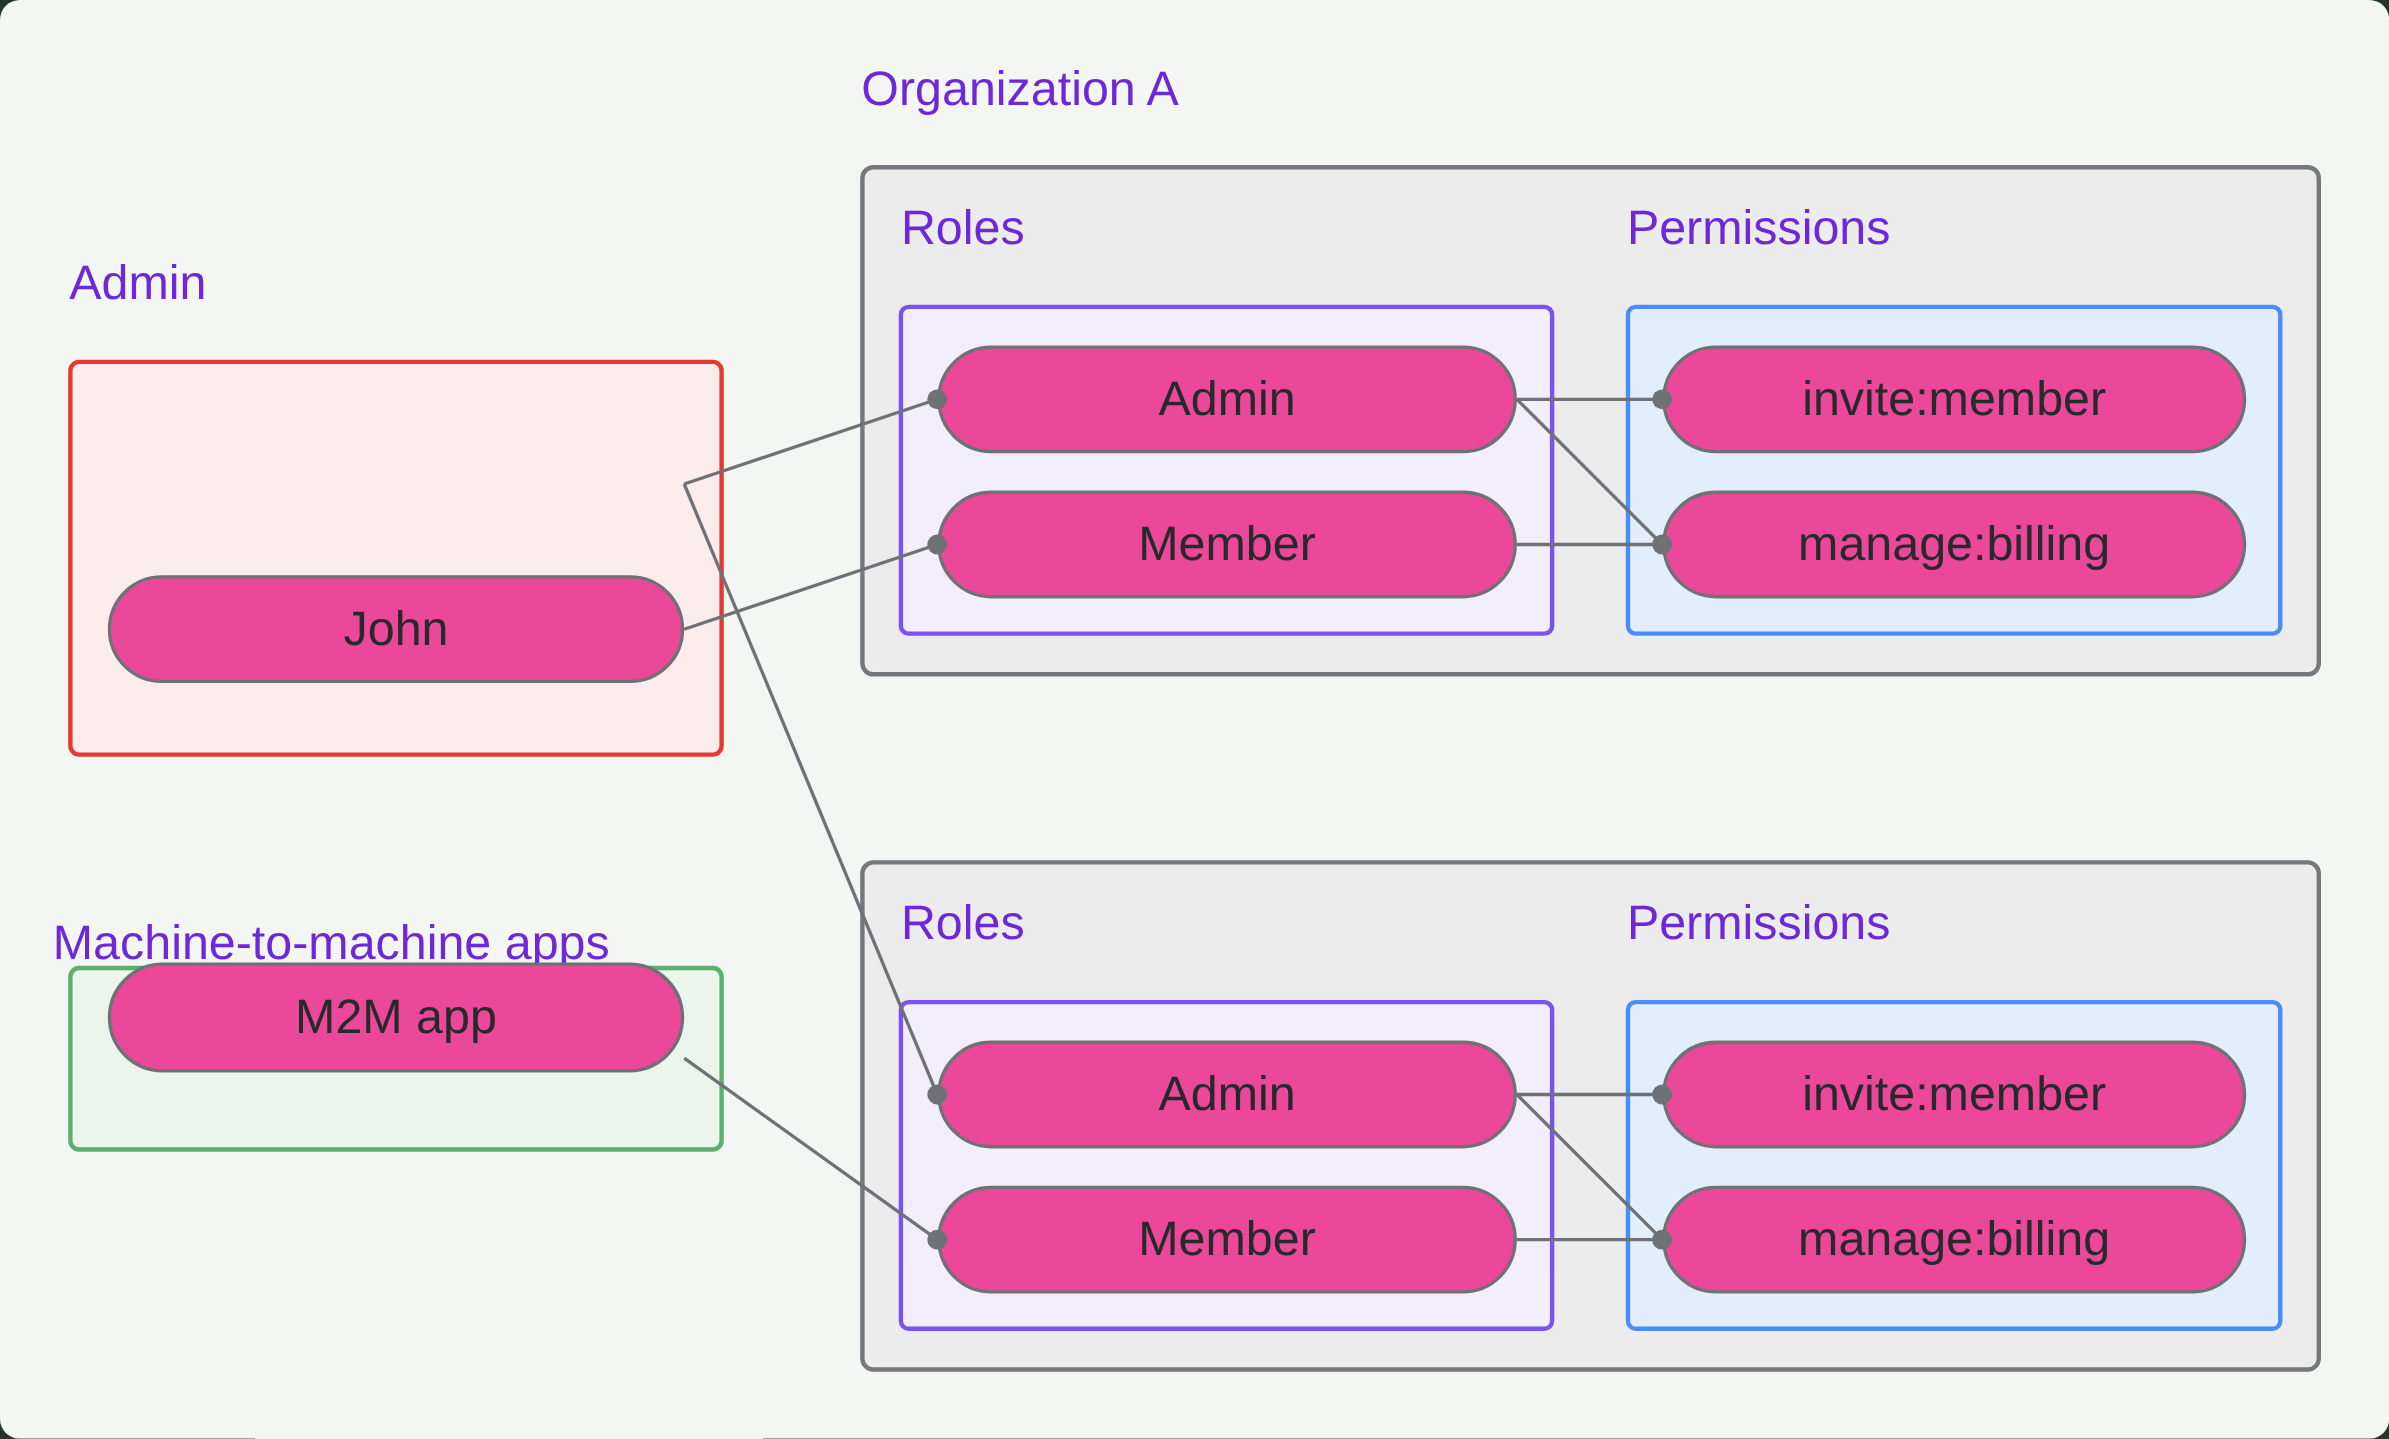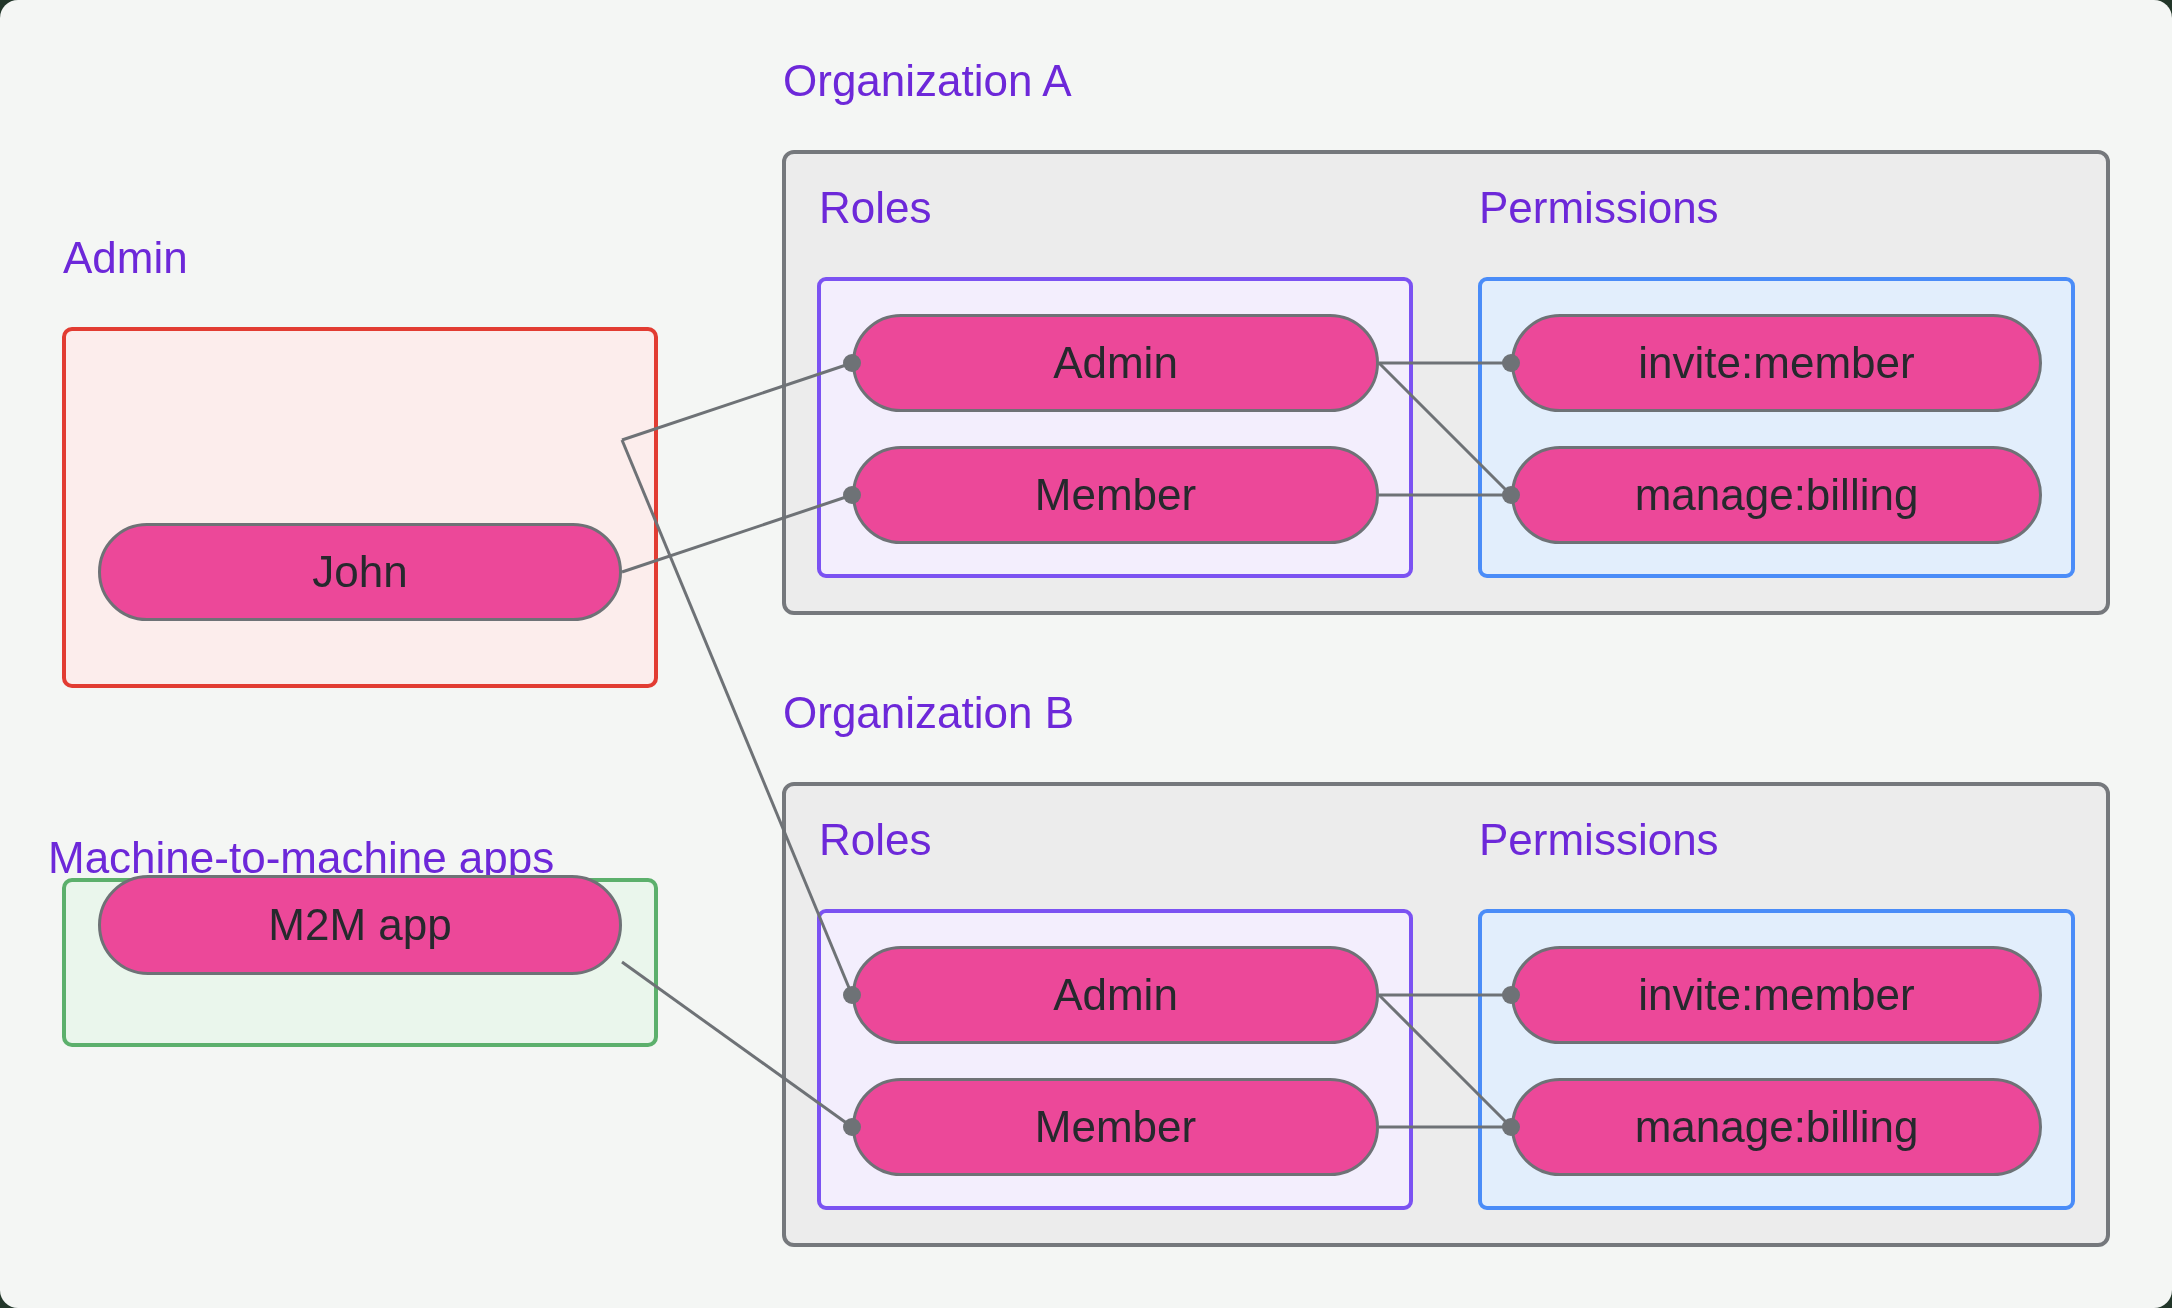--- a/index.html
+++ b/index.html
@@ -125,21 +125,20 @@
   <div class="group-box perms-box" id="orgA-perms-box"></div>
 
   <div class="pill" id="orgA-admin">Admin</div>
 
   <div class="pill" id="orgA-member">Member</div>
 
   <div class="pill" id="orgA-invite">invite:member</div>
 
   <div class="pill" id="orgA-manage">manage:billing</div>
 
-  <div class="section-label" id="orgB-title">Organization B</div>
 
   <div class="org-box" id="orgB-box"></div>
 
   <div class="section-label" id="orgB-roles-label">Roles</div>
 
   <div class="section-label" id="orgB-perms-label">Permissions</div>
 
   <div class="group-box roles-box" id="orgB-roles-box"></div>
 
   <div class="group-box perms-box" id="orgB-perms-box"></div>

